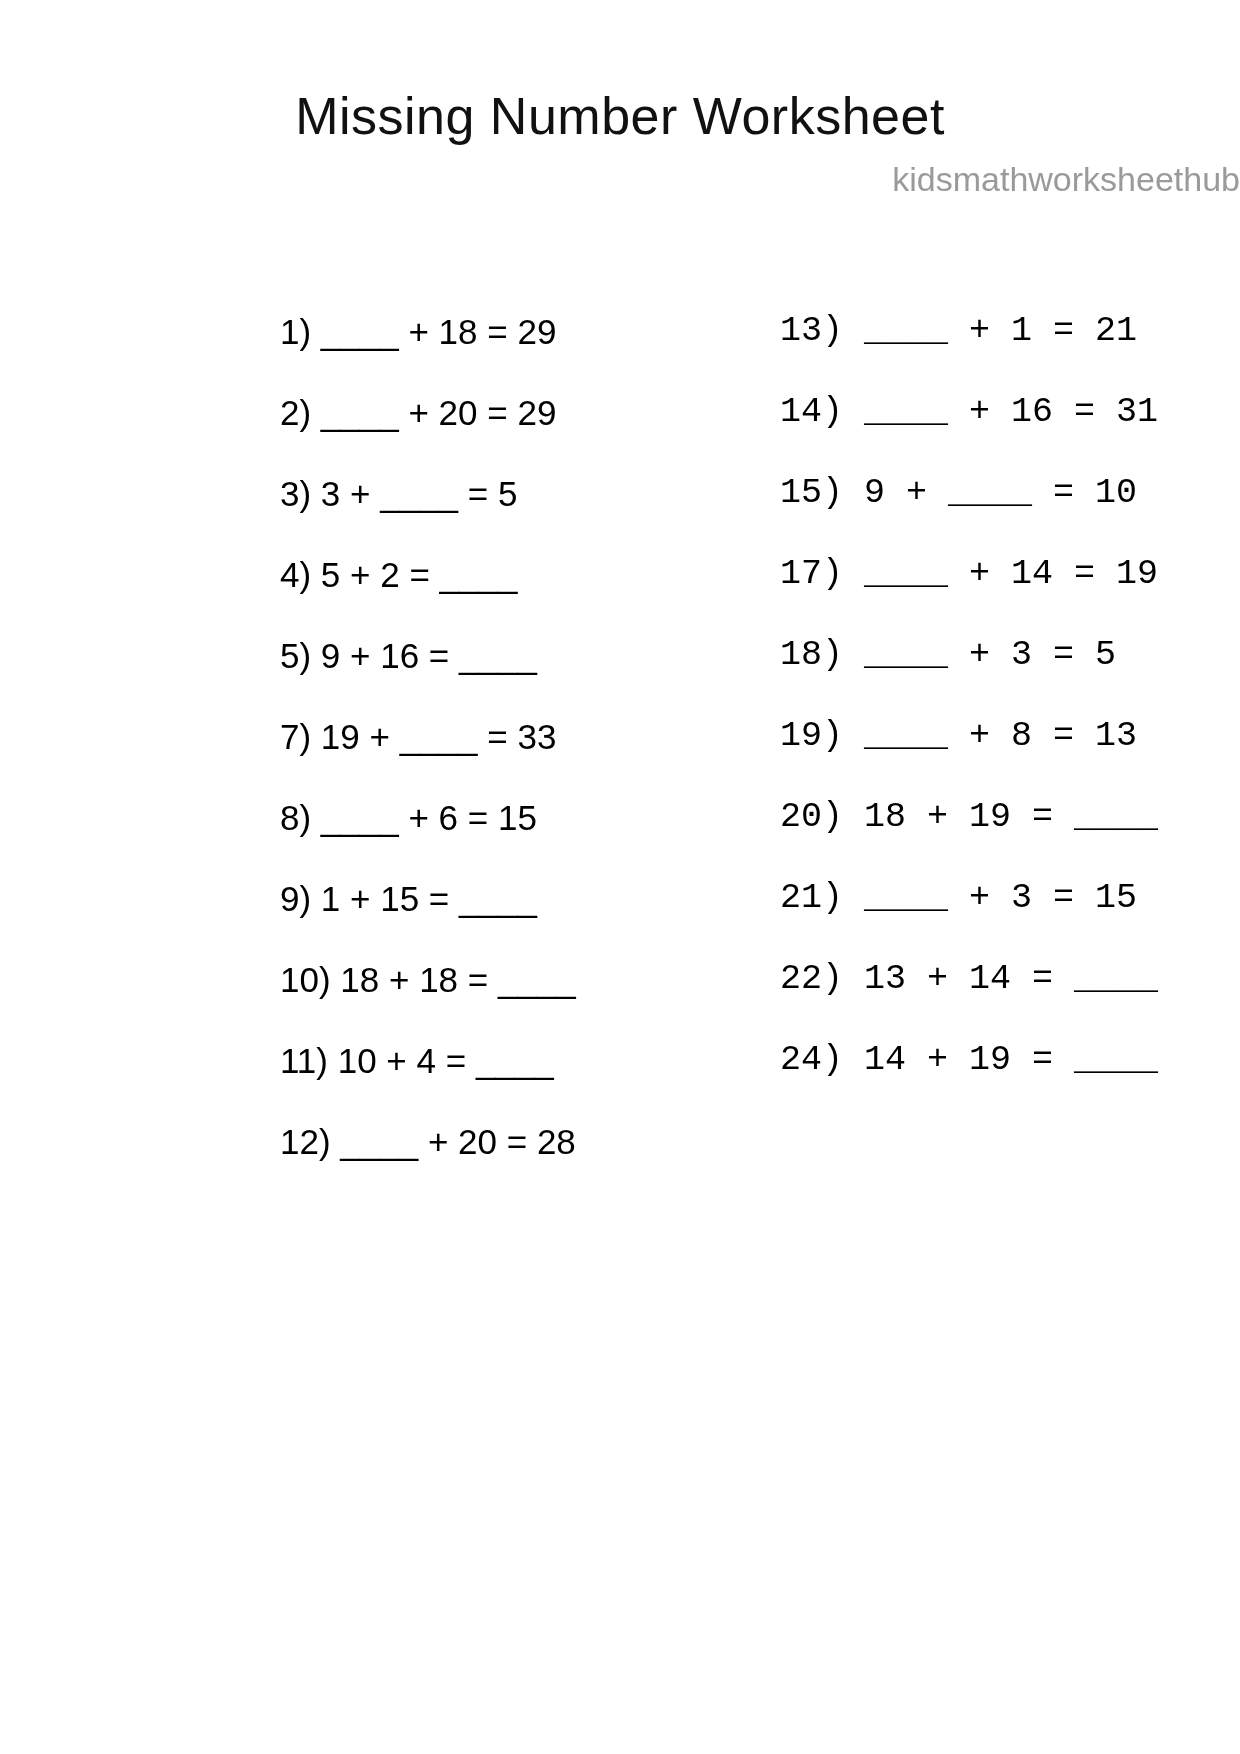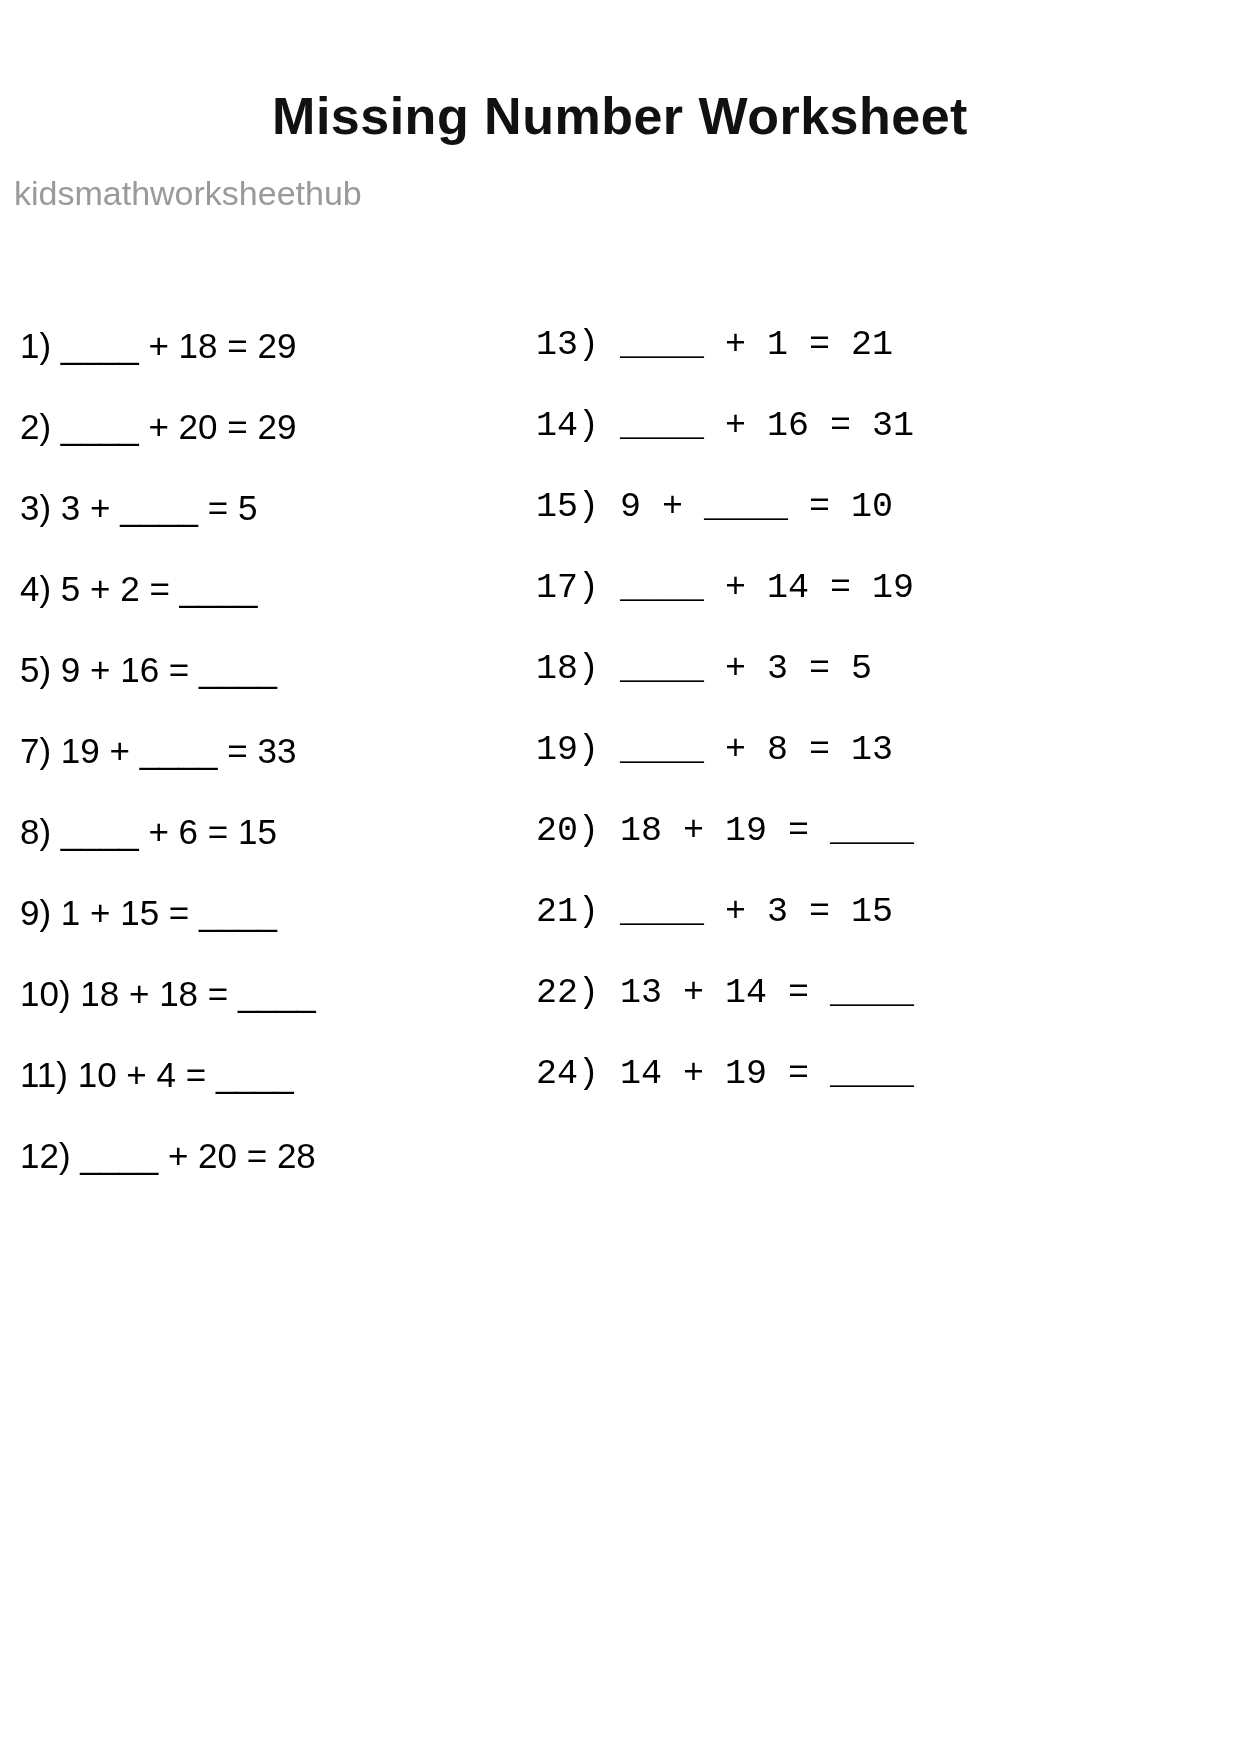--- a/index.html
+++ b/index.html
@@ -18,39 +18,39 @@
   .page {
     width: 1240px;
     height: 1754px;
     box-sizing: border-box;
     padding: 0;
     position: relative;
   }
   .title {
     text-align: center;
     font-size: 52px;
-    font-weight: 700;
+    font-weight: 400;
     letter-spacing: 0.5px;
     margin: 0;
     padding-top: 86px;
     color: #111111;
   }
   .subtitle {
-    text-align: left;
+    text-align: right;
     font-size: 34px;
     font-weight: 400;
     color: #9a9a9a;
-    margin: 14px;
+    margin: 0;
     padding-top: 14px;
   }
   .problems {
     margin-top: 92px;
     display: flex;
-    justify-content: flex-start;
-    gap: 16px;
+    justify-content: flex-end;
+    gap: 0px;
   }
   .column {
     display: flex;
     flex-direction: column;
     width: 460px;
   }
   .column.left {
     padding-left: 20px;
   }
   .column.right {

